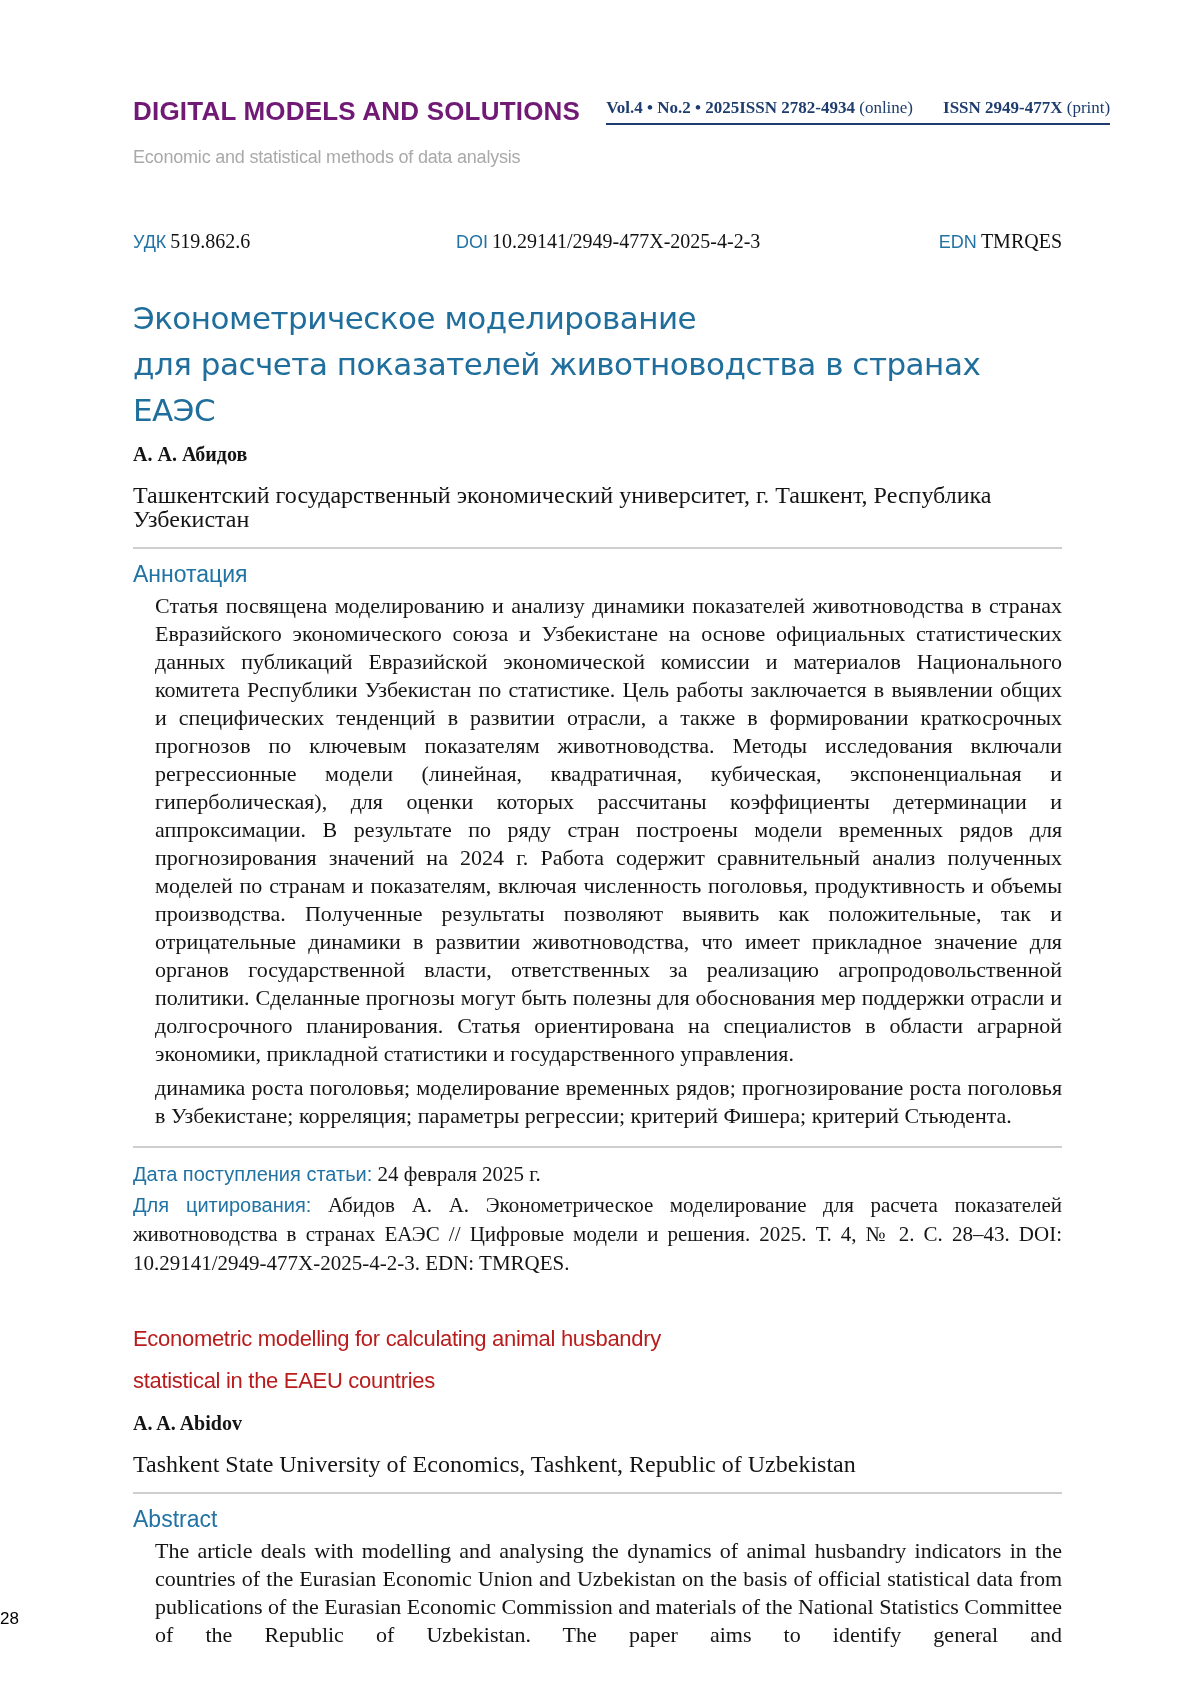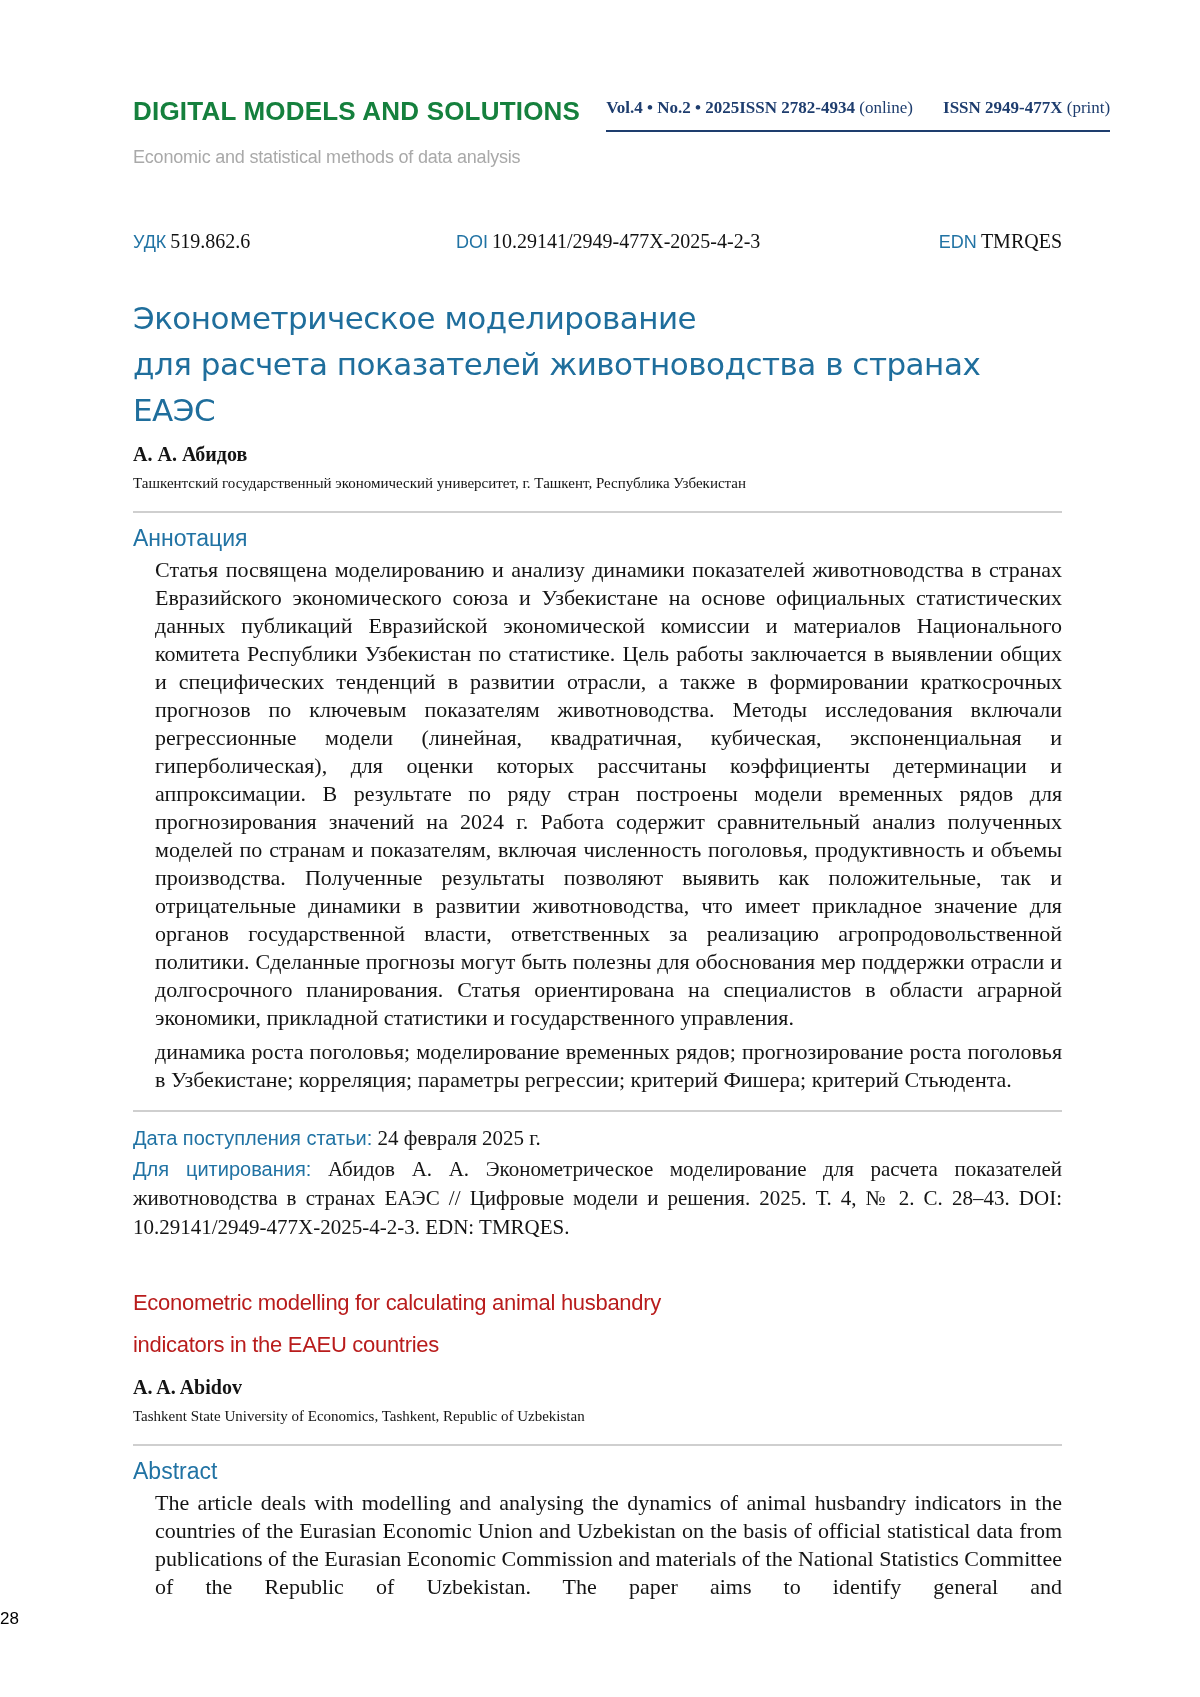--- a/index.html
+++ b/index.html
@@ -13,31 +13,31 @@
     font-family:"Liberation Serif", serif;
     color:#141414;
     overflow:hidden;
   }
 
   
   .jheader { display:flex; align-items:flex-start; }
   .jtitle {
     font-family:"Liberation Sans", sans-serif;
     font-weight:bold; font-size:26px; line-height:30px;
-    color:#15803d; letter-spacing:0.2px; white-space:nowrap;
+    color:#701a75; letter-spacing:0.2px; white-space:nowrap;
   }
   .jsub {
     font-family:"Liberation Sans", sans-serif;
     font-size:18px; line-height:22px; color:#a9a9a9;
     letter-spacing:-0.2px; margin-top:20px;
   }
   .jh-right {
     flex:1; margin-left:26px; margin-top:2px;
     display:flex; justify-content:space-between; align-items:baseline;
-    border-bottom:2px solid #1e3d6e; padding-bottom:12px;
+    border-bottom:2px solid #1e3d6e; padding-bottom:5px;
     font-family:"Liberation Serif", serif; font-weight:bold;
     font-size:17px; color:#1e3d6e; white-space:nowrap;
   }
   .issn-group { display:flex; gap:30px; }
   .issn-suffix { font-weight:normal; }
 
   
   .meta-row { display:flex; margin-top:62px; align-items:baseline; }
   .mi-udk { width:323px; }
   .mi-doi { flex:1; }
@@ -57,21 +57,21 @@
   }
   .en-title {
     margin:40px 0 0; padding:0;
     font-family:Liberation Sans, sans-serif; font-weight:normal;
     font-size:22px; line-height:42px;
     color:#b91c1c; letter-spacing:-0.3px;
   }
   .tline { display:block; }
 
   .author { margin-top:8px; font-weight:bold; font-size:20px; line-height:26px; }
-  .affil  { margin-top:4px; font-size:15px; line-height:24px; }
+  .affil  { margin-top:16px; font-size:24px; line-height:24px; }
 
   .rule { border:none; border-top:2px solid #cfcfcf; margin:16px 0 0; }
 
   
   .blabel {
     margin:13px 0 0; padding:0;
     font-family:"Liberation Sans", sans-serif; font-weight:normal;
     font-size:23px; line-height:24px; color:#2173a4;
   }
   .body {
@@ -149,21 +149,21 @@
     <span class="blabel-inline">Дата поступления статьи:</span>
     <span>24 февраля 2025 г.</span>
   </p>
   <p class="meta-line citation">
     <span class="blabel-inline">Для цитирования:</span>
     <span>Абидов А. А. Эконометрическое моделирование для расчета показателей животноводства в странах ЕАЭС // Цифровые модели и решения. 2025. Т. 4, № 2. С. 28–43. DOI: 10.29141/2949-477X-2025-4-2-3. EDN: TMRQES.</span>
   </p>
 
   <h2 class="en-title">
     <span class="tline">Econometric modelling for calculating animal husbandry</span>
-    <span class="tline">indicators in the EAEU countries</span>
+    <span class="tline">statistical in the EAEU countries</span>
   </h2>
   <div class="author">A. A. Abidov</div>
   <div class="affil">Tashkent State University of Economics, Tashkent, Republic of Uzbekistan</div>
 
   <hr class="rule">
 
   <h3 class="blabel">Abstract</h3>
   <p class="body lastjust">The article deals with modelling and analysing the dynamics of animal husbandry indicators in the countries of the Eurasian Economic Union and Uzbekistan on the basis of official statistical data from publications of the Eurasian Economic Commission and materials of the National Statistics Committee of the Republic of Uzbekistan. The paper aims to identify general and</p>
 
   <div class="pagenum">28</div>

